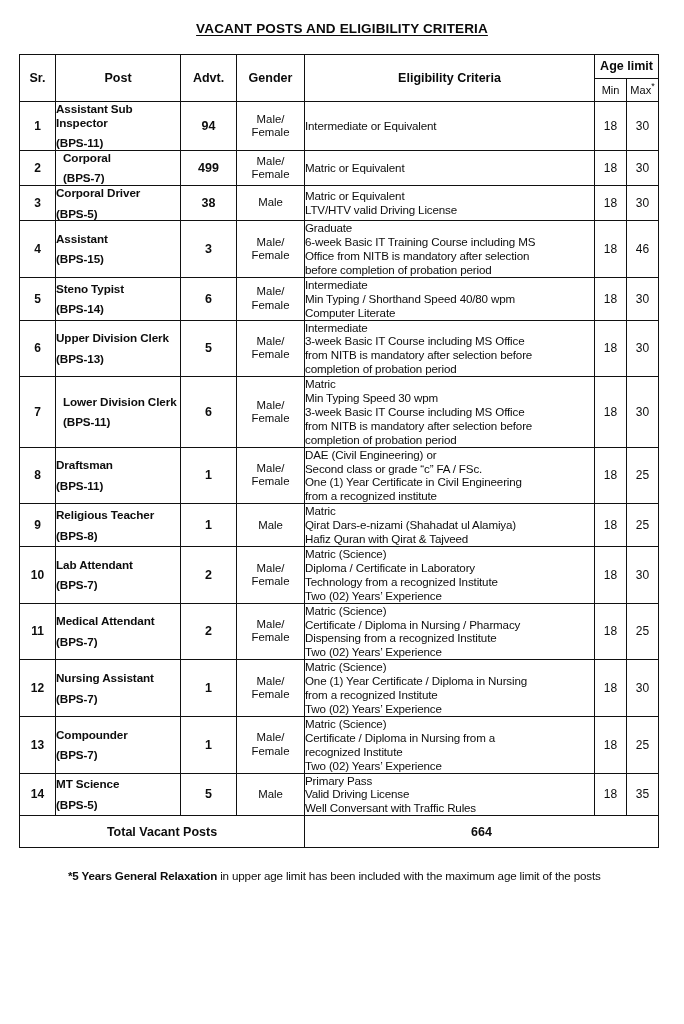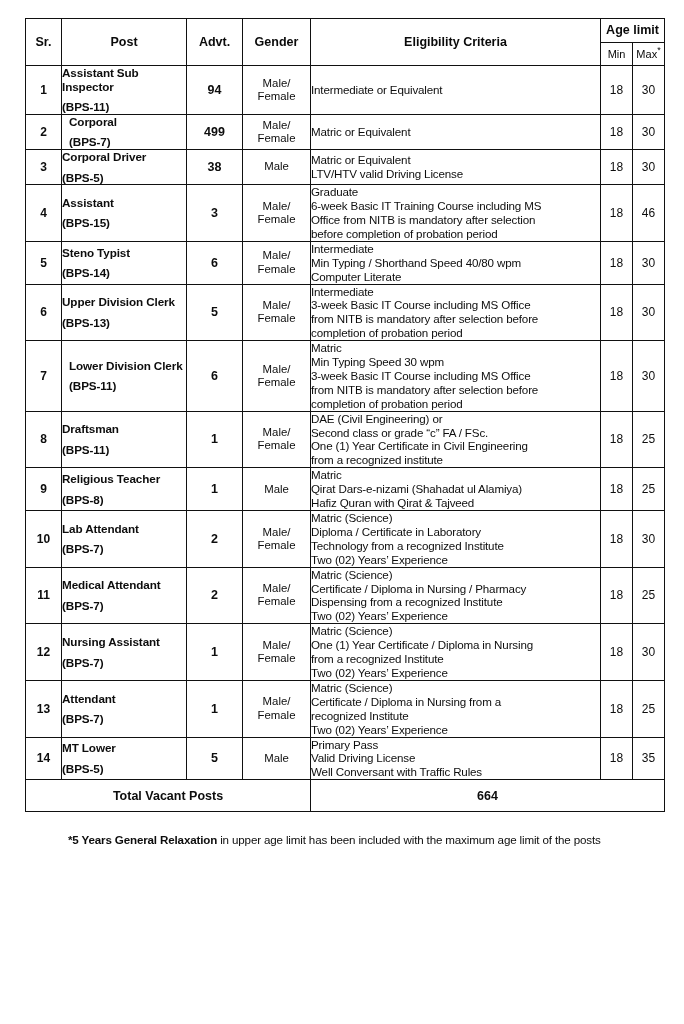--- a/index.html
+++ b/index.html
@@ -32,21 +32,21 @@
     text-decoration: underline;
     text-underline-offset: 2px;
     margin: 0;
     padding-top: 21px;
     padding-bottom: 0;
     color: #0a0a0a;
   }
 
   
   .table-wrap {
-    padding: 0 20px 0 25px;
+    padding: 0 20px 0 19px;
     margin-top: 18px;
   }
   table.vacancy {
     border-collapse: collapse;
     width: 639px;
     table-layout: fixed;
     background: #fff;
   }
   table.vacancy th,
   table.vacancy td {
@@ -161,20 +161,21 @@
     letter-spacing: -0.15px;
     color: #0d0d0d;
   }
   .footnote b { font-weight: bold; margin-left: 48px; }
 </style>
 </head>
 <body>
 
 <div class="page">
 
+  <h1 class="doc-title">VACANT POSTS AND ELIGIBILITY CRITERIA</h1>
 
   <div class="table-wrap">
     <table class="vacancy">
       <colgroup>
         <col class="c-sr">
           <col class="c-post">
           <col class="c-advt">
           <col class="c-gen">
         <col class="c-elig">
           <col class="c-min">
@@ -386,38 +387,38 @@
               <span class="ln">One (1) Year Certificate / Diploma in Nursing</span>
               <span class="ln">from a recognized Institute</span>
               <span class="ln">Two (02) Years’ Experience</span>
             </td>
             <td class="age">18</td>
             <td class="age">30</td>
           </tr>
           <tr>
             <td class="sr">13</td>
             <td class="post">
-              <span class="post-name">Attendant</span>
+              <span class="post-name">Compounder</span>
               <span class="post-bps">(BPS-7)</span>
             </td>
             <td class="advt">1</td>
             <td class="gender">Male/ Female</td>
             <td class="elig">
               <span class="ln">Matric (Science)</span>
               <span class="ln">Certificate / Diploma in Nursing from a</span>
               <span class="ln">recognized Institute</span>
               <span class="ln">Two (02) Years’ Experience</span>
             </td>
             <td class="age">18</td>
             <td class="age">25</td>
           </tr>
           <tr>
             <td class="sr">14</td>
             <td class="post">
-              <span class="post-name">MT Lower</span>
+              <span class="post-name">MT Science</span>
               <span class="post-bps">(BPS-5)</span>
             </td>
             <td class="advt">5</td>
             <td class="gender">Male</td>
             <td class="elig">
               <span class="ln">Primary Pass</span>
               <span class="ln">Valid Driving License</span>
               <span class="ln">Well Conversant with Traffic Rules</span>
             </td>
             <td class="age">18</td>

